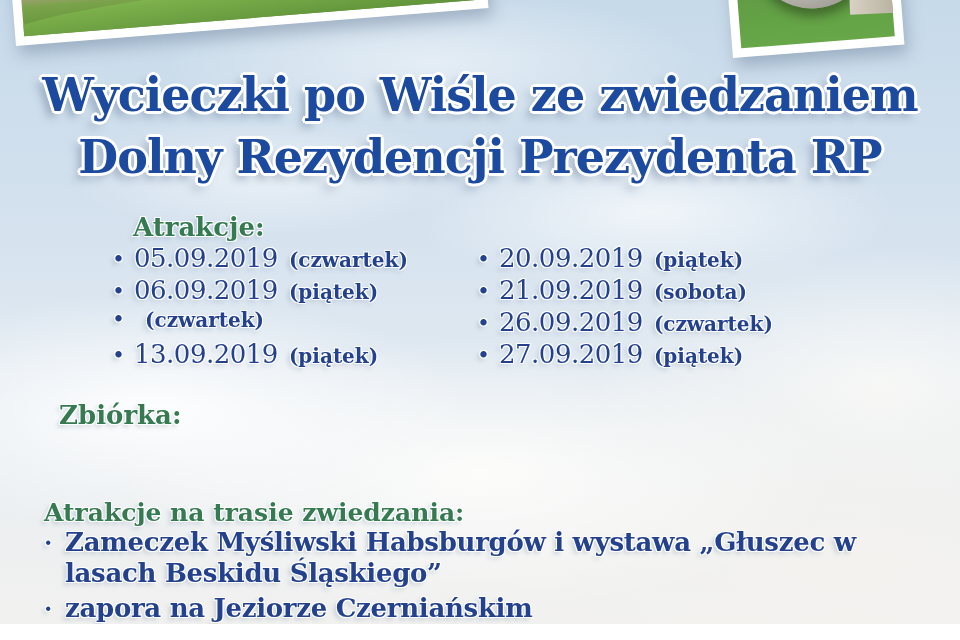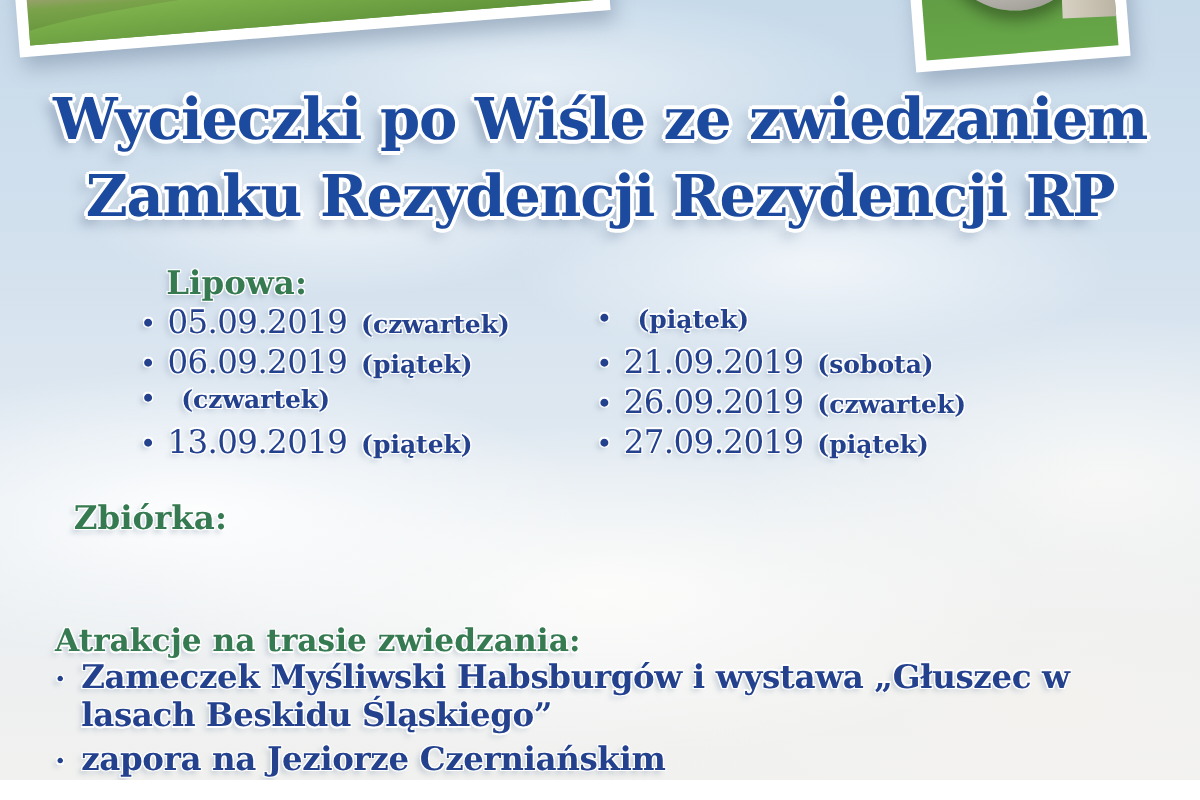--- a/index.html
+++ b/index.html
@@ -89,24 +89,24 @@
 
   <div class="photo photo-right">
     <div class="photo-inner sphere-scene">
       <div class="sphere"></div>
       <div class="pillar"></div>
     </div>
   </div>
 
   <h1 class="title">
     <span>Wycieczki po Wiśle ze zwiedzaniem</span>
-    <span>Zamku Rezydencji Rezydencji RP</span>
+    <span>Dolny Rezydencji Prezydenta RP</span>
   </h1>
 
-  <div class="green-heading h-terminy halo">Lipowa:</div>
+  <div class="green-heading h-terminy halo">Atrakcje:</div>
 
   <div class="dates-col left halo">
     <div class="date-row">
       <span class="bullet">•</span>
       <span class="date">05.09.2019</span>
       <span class="day">(czwartek)</span>
     </div>
     <div class="date-row">
       <span class="bullet">•</span>
       <span class="date">06.09.2019</span>
@@ -119,20 +119,21 @@
     <div class="date-row">
       <span class="bullet">•</span>
       <span class="date">13.09.2019</span>
       <span class="day">(piątek)</span>
     </div>
   </div>
 
   <div class="dates-col right halo">
     <div class="date-row">
       <span class="bullet">•</span>
+      <span class="date">20.09.2019</span>
       <span class="day">(piątek)</span>
     </div>
     <div class="date-row">
       <span class="bullet">•</span>
       <span class="date">21.09.2019</span>
       <span class="day">(sobota)</span>
     </div>
     <div class="date-row">
       <span class="bullet">•</span>
       <span class="date">26.09.2019</span>

